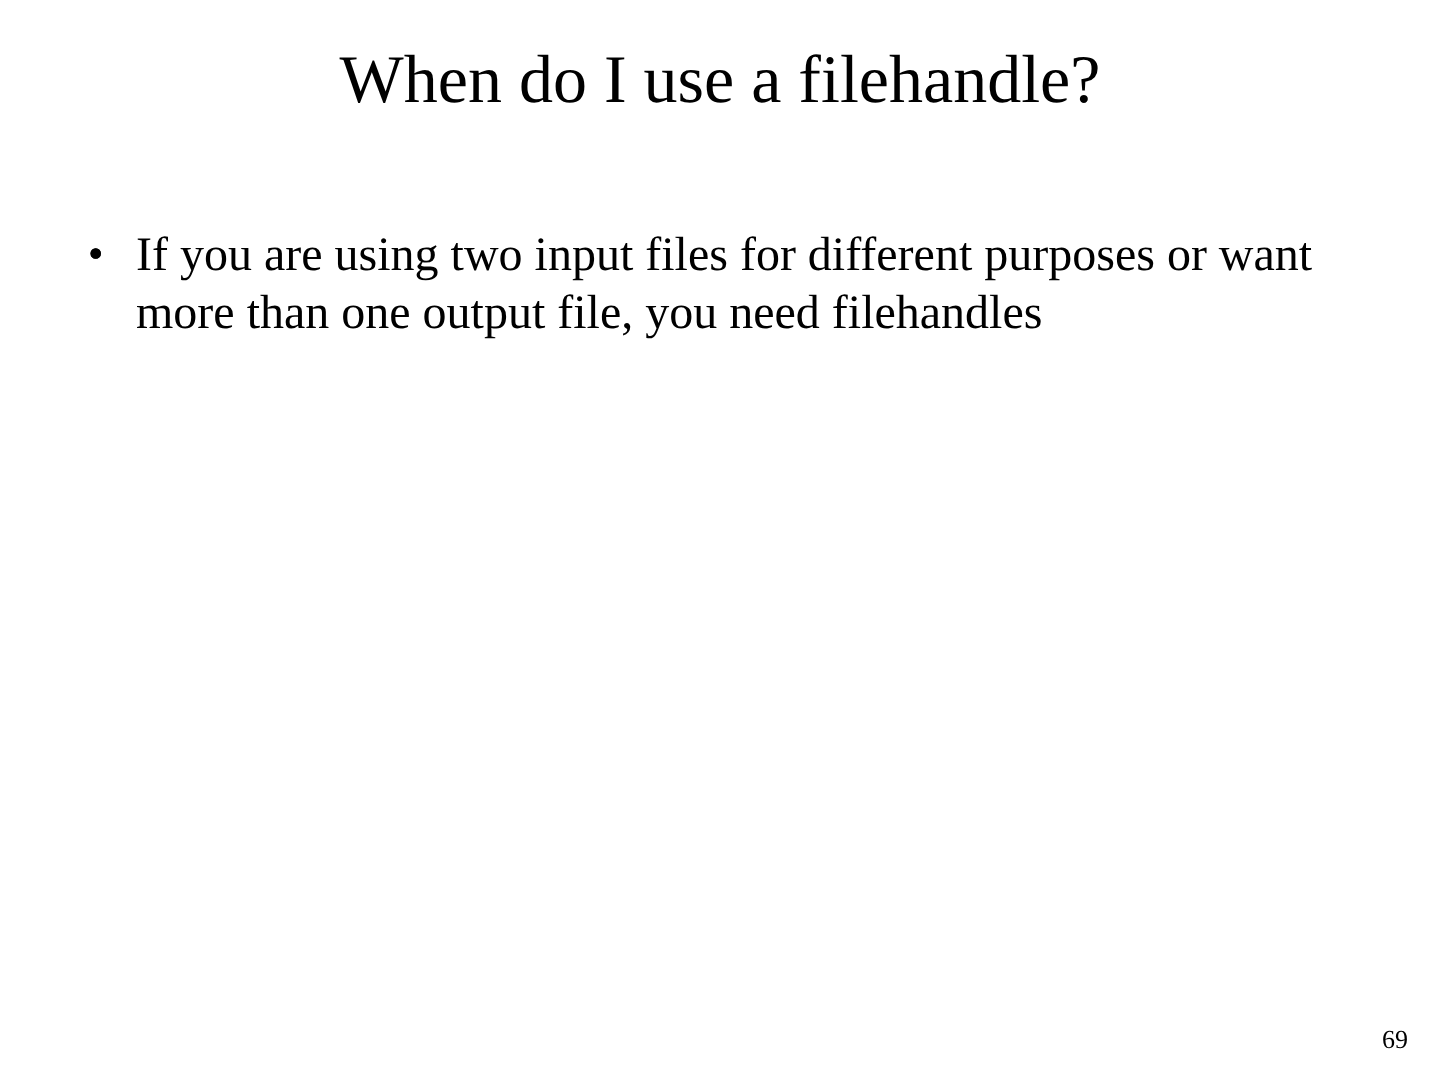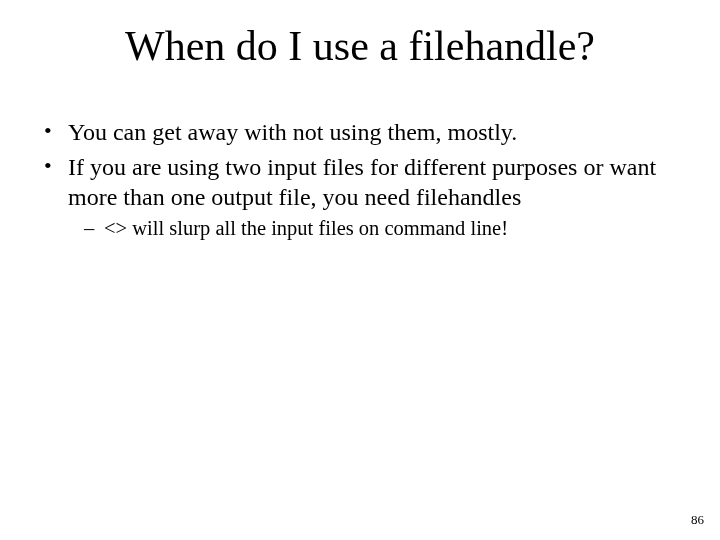--- a/index.html
+++ b/index.html
@@ -13,21 +13,21 @@
     position: relative;
   }
   .slide {
     width: 720px;
     height: 540px;
     position: relative;
     box-sizing: border-box;
   }
   .title {
     text-align: center;
-    font-size: 42px;
+    font-size: 34px;
     padding-top: 22px;
     font-weight: normal;
   }
   .body {
     padding: 48px 40px 0 40px;
   }
   ul.level1 {
     list-style: none;
     margin: 0;
     padding: 0;
@@ -76,28 +76,26 @@
 <body>
 
 <div class="slide">
 
   <div class="title">When do I use a filehandle?</div>
 
   <div class="body">
     <ul class="level1">
 
       <li>
-        <span>You can get away with not using them, mostly.</span>
       </li>
 
       <li>
         <span>If you are using two input files for different purposes or want more than one output file, you </span><span class="bold">need</span><span> filehandles</span>
         <ul class="level2">
-          <li>&lt;&gt; will slurp all the input files on command line!</li>
         </ul>
       </li>
 
     </ul>
   </div>
 
-  <div class="pagenum">86</div>
+  <div class="pagenum">69</div>
 
 </div>
 
 </body></html>

